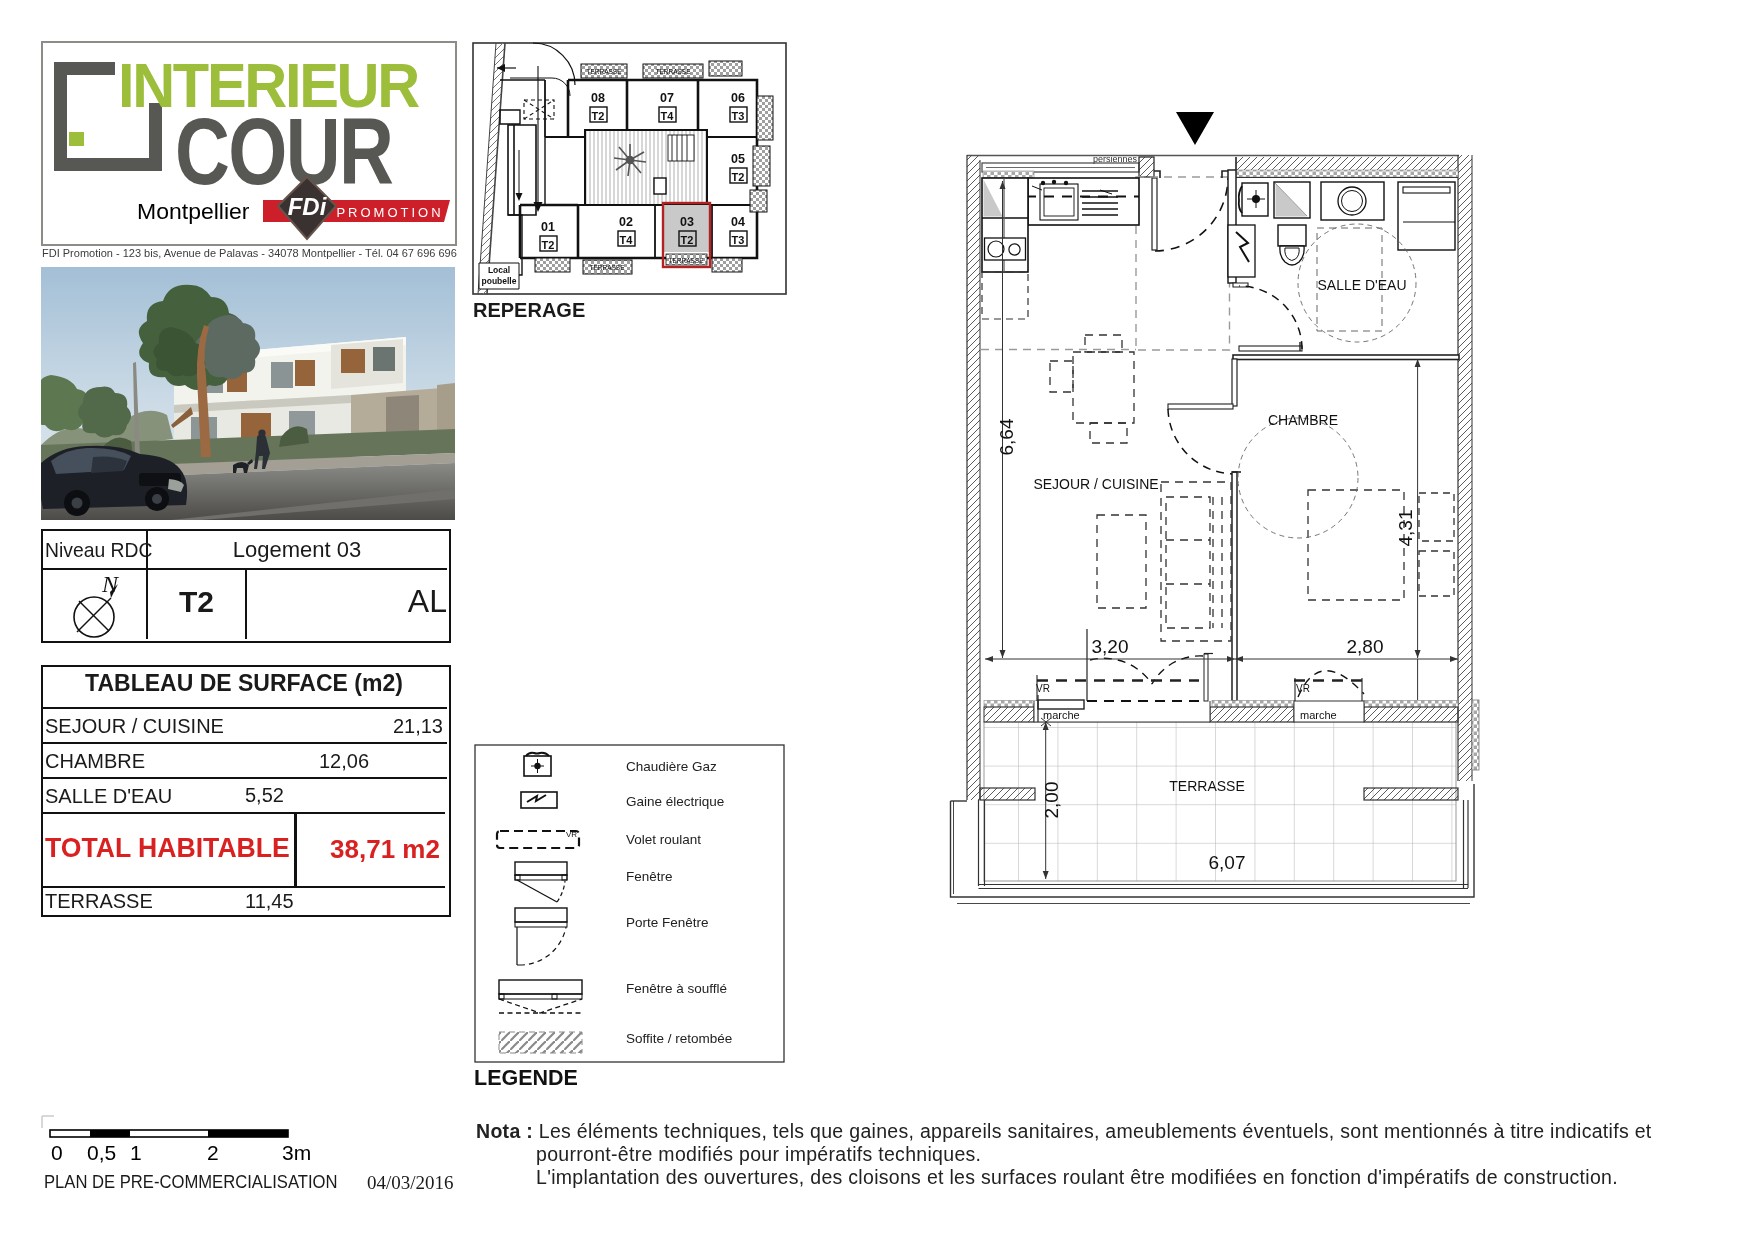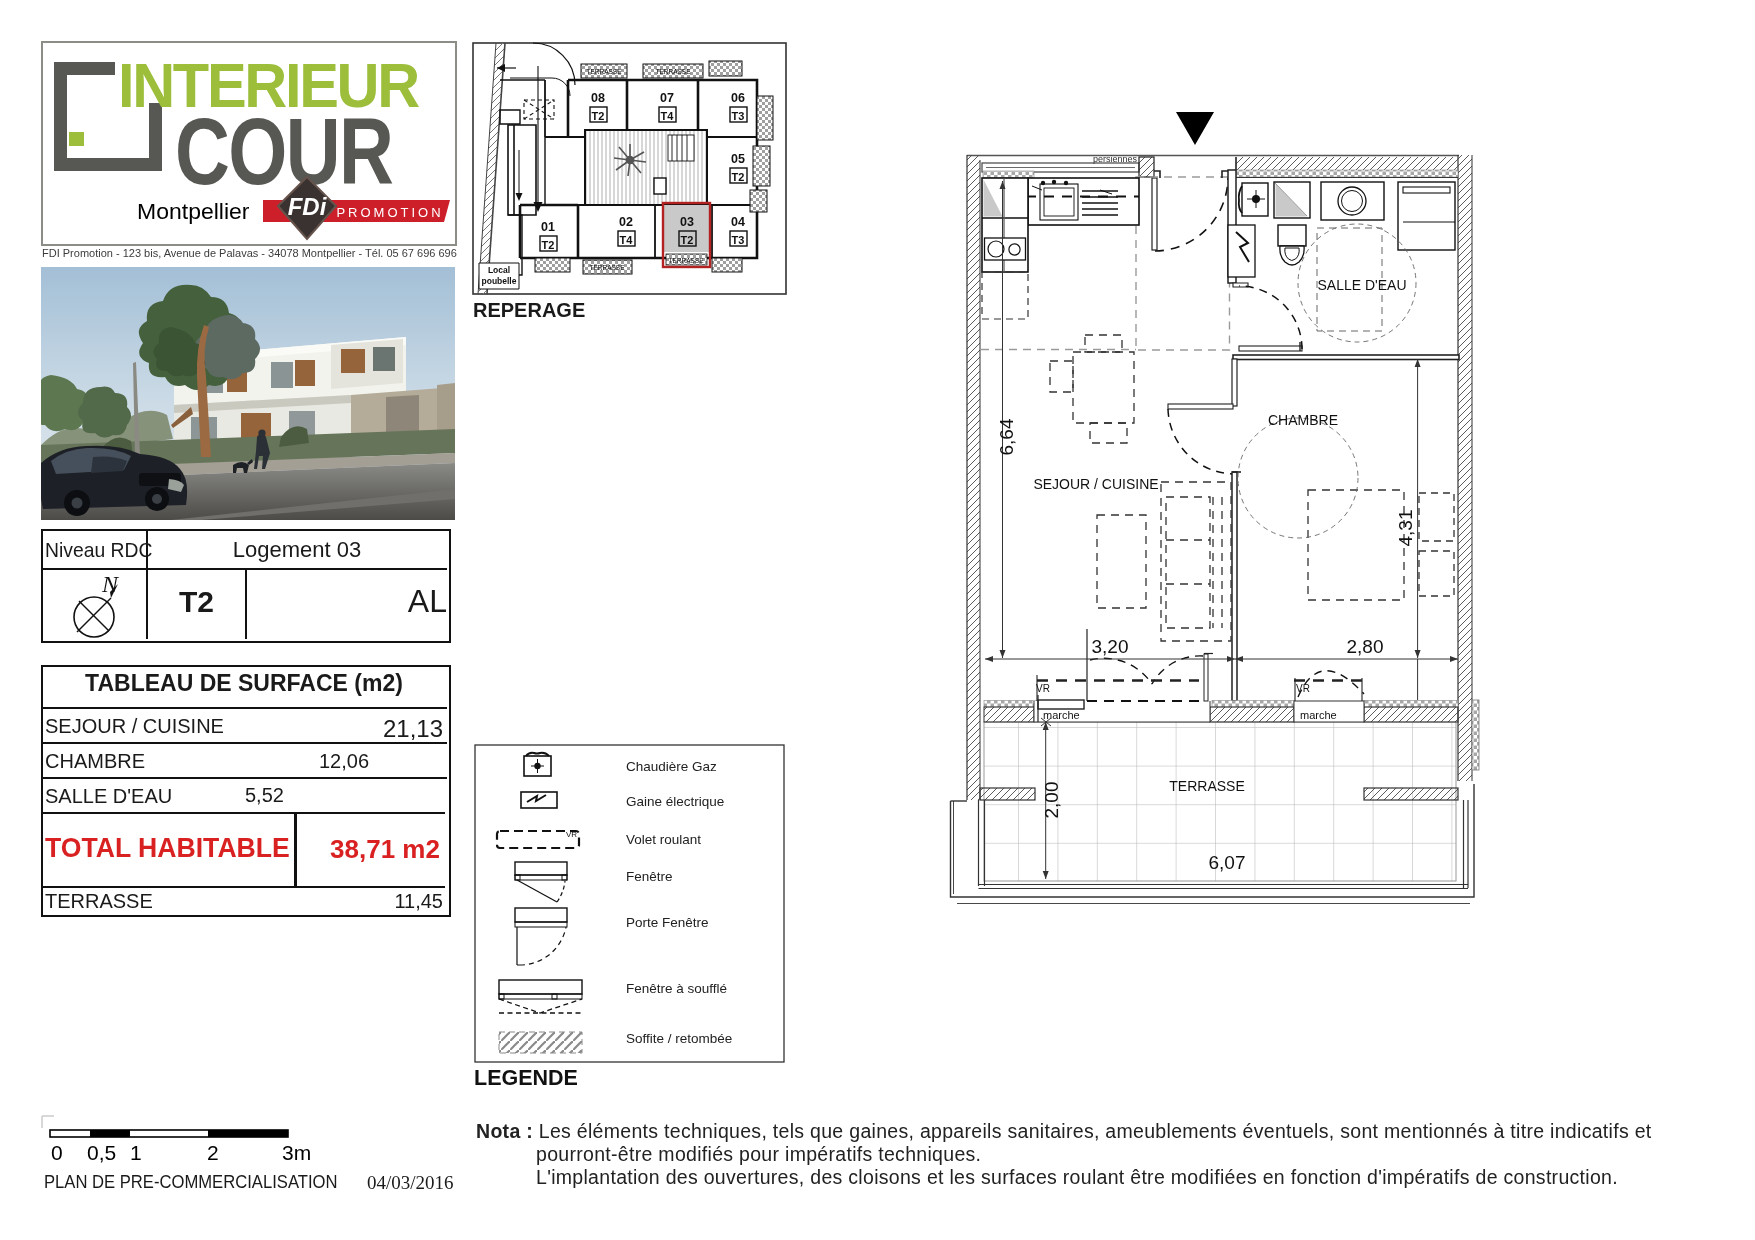--- a/index.html
+++ b/index.html
@@ -28,21 +28,21 @@
 
 <div class="t" style="left:137px;top:198px;font-size:25px;color:#000;transform:scale(0.92,0.90);transform-origin:0 0;">Montpellier</div>
 
 <svg class="abs" style="left:262px;top:175px;" width="192" height="70" viewBox="0 0 192 70">
 <path d="M1,25 H188 L182,47 H1 Z" fill="#cc1f2a"></path>
 <path d="M45,2 L74,31 L45,64 L16,31 Z" fill="#3a3230" stroke="#66544c" stroke-width="2"></path>
 <text x="45" y="40" font-size="24" font-weight="bold" font-style="italic" fill="#fff" text-anchor="middle" font-family="Liberation Sans, sans-serif">FDi</text>
 <text x="128" y="42" font-size="13" fill="#fff" text-anchor="middle" letter-spacing="3" font-family="Liberation Sans, sans-serif">PROMOTION</text>
 </svg>
 
-<div class="t" style="left:42px;top:247px;width:412px;font-size:11px;color:#3c3c3c;text-align:center;">FDI Promotion - 123 bis, Avenue de Palavas - 34078 Montpellier - Tél. 05 67 696 696</div>
+<div class="t" style="left:42px;top:247px;width:412px;font-size:11px;color:#3c3c3c;text-align:center;">FDI Promotion - 123 bis, Avenue de Palavas - 34078 Montpellier - Tél. 04 67 696 696</div>
 
 <svg class="abs" style="left:41px;top:267px;" width="414" height="253" viewBox="0 0 414 253">
 <defs>
 <linearGradient id="sky" x1="0" y1="0" x2="0" y2="1">
 <stop offset="0" stop-color="#a3bfd6"></stop>
 <stop offset="0.5" stop-color="#c9d9e5"></stop>
 <stop offset="1" stop-color="#e9eef1"></stop>
 </linearGradient>
 <linearGradient id="road" x1="0" y1="0" x2="0" y2="1">
 <stop offset="0" stop-color="#8a8a86"></stop>
@@ -142,39 +142,39 @@
 <text x="42" y="22" font-size="24" font-style="italic" fill="#111" font-family="Liberation Serif, serif">N</text>
 </svg>
 
 <div class="abs" style="left:41px;top:665px;width:406px;height:248px;border:2px solid #111;"></div>
 
 <div class="t" style="left:43px;top:670px;width:402px;text-align:center;font-size:23px;font-weight:bold;">TABLEAU DE SURFACE (m2)</div>
 
 <div class="abs" style="left:41px;top:707px;width:406px;height:1.5px;background:#111;"></div>
 
 <div class="t" style="left:45px;top:715px;font-size:20px;">SEJOUR / CUISINE</div>
-<div class="t" style="left:245px;top:715px;width:198px;text-align:right;font-size:24px;">21,13</div>
+<div class="t" style="left:245px;top:715px;width:198px;text-align:right;font-size:20px;">21,13</div>
 <div class="abs" style="left:41px;top:742px;width:406px;height:1.5px;background:#111;"></div>
 
 <div class="t" style="left:45px;top:750px;font-size:20px;">CHAMBRE</div>
 <div class="t" style="left:245px;top:750px;width:198px;text-align:center;font-size:20px;">12,06</div>
 <div class="abs" style="left:41px;top:777px;width:406px;height:1.5px;background:#111;"></div>
 
 <div class="t" style="left:45px;top:785px;font-size:20px;">SALLE D'EAU</div>
 <div class="t" style="left:245px;top:784px;width:198px;text-align:left;font-size:20px;">5,52</div>
 
 <div class="abs" style="left:41px;top:812px;width:404px;height:72px;border:2.5px solid #111;border-left:none;border-right:none;"></div>
 <div class="abs" style="left:294px;top:812px;width:2.5px;height:74px;background:#111;"></div>
 
 <div class="t" style="left:45px;top:832px;font-size:28px;font-weight:bold;color:#d92121;transform:scale(0.95,1);transform-origin:0 0;">TOTAL HABITABLE</div>
 
 <div class="t" style="left:297px;top:834px;width:146px;text-align:center;font-size:26px;font-weight:bold;color:#d92121;margin-left:15px;">38,71 m2</div>
 
 <div class="t" style="left:45px;top:890px;font-size:20px;">TERRASSE</div>
-<div class="t" style="left:245px;top:890px;width:198px;text-align:right;font-size:20px;">11,45</div>
+<div class="t" style="left:245px;top:890px;width:198px;text-align:left;font-size:20px;">11,45</div>
 
 <div id="surface-table"></div>
 
 <svg class="abs" style="left:40px;top:1108px;" width="290" height="60" viewBox="0 0 290 60">
 <path d="M2,8 H14 M2,8 V20" stroke="#cccccc" stroke-width="1.5" fill="none"></path>
 <rect x="10" y="22" width="238" height="7" fill="#fff" stroke="#000" stroke-width="1.6"></rect>
 <rect x="50" y="22" width="40" height="7" fill="#000"></rect>
 <rect x="168" y="22" width="80" height="7" fill="#000"></rect>
 <text x="11" y="52" font-size="21" fill="#000" font-family="Liberation Sans, sans-serif">0</text>
 <text x="47" y="52" font-size="21" fill="#000" font-family="Liberation Sans, sans-serif">0,5</text>

